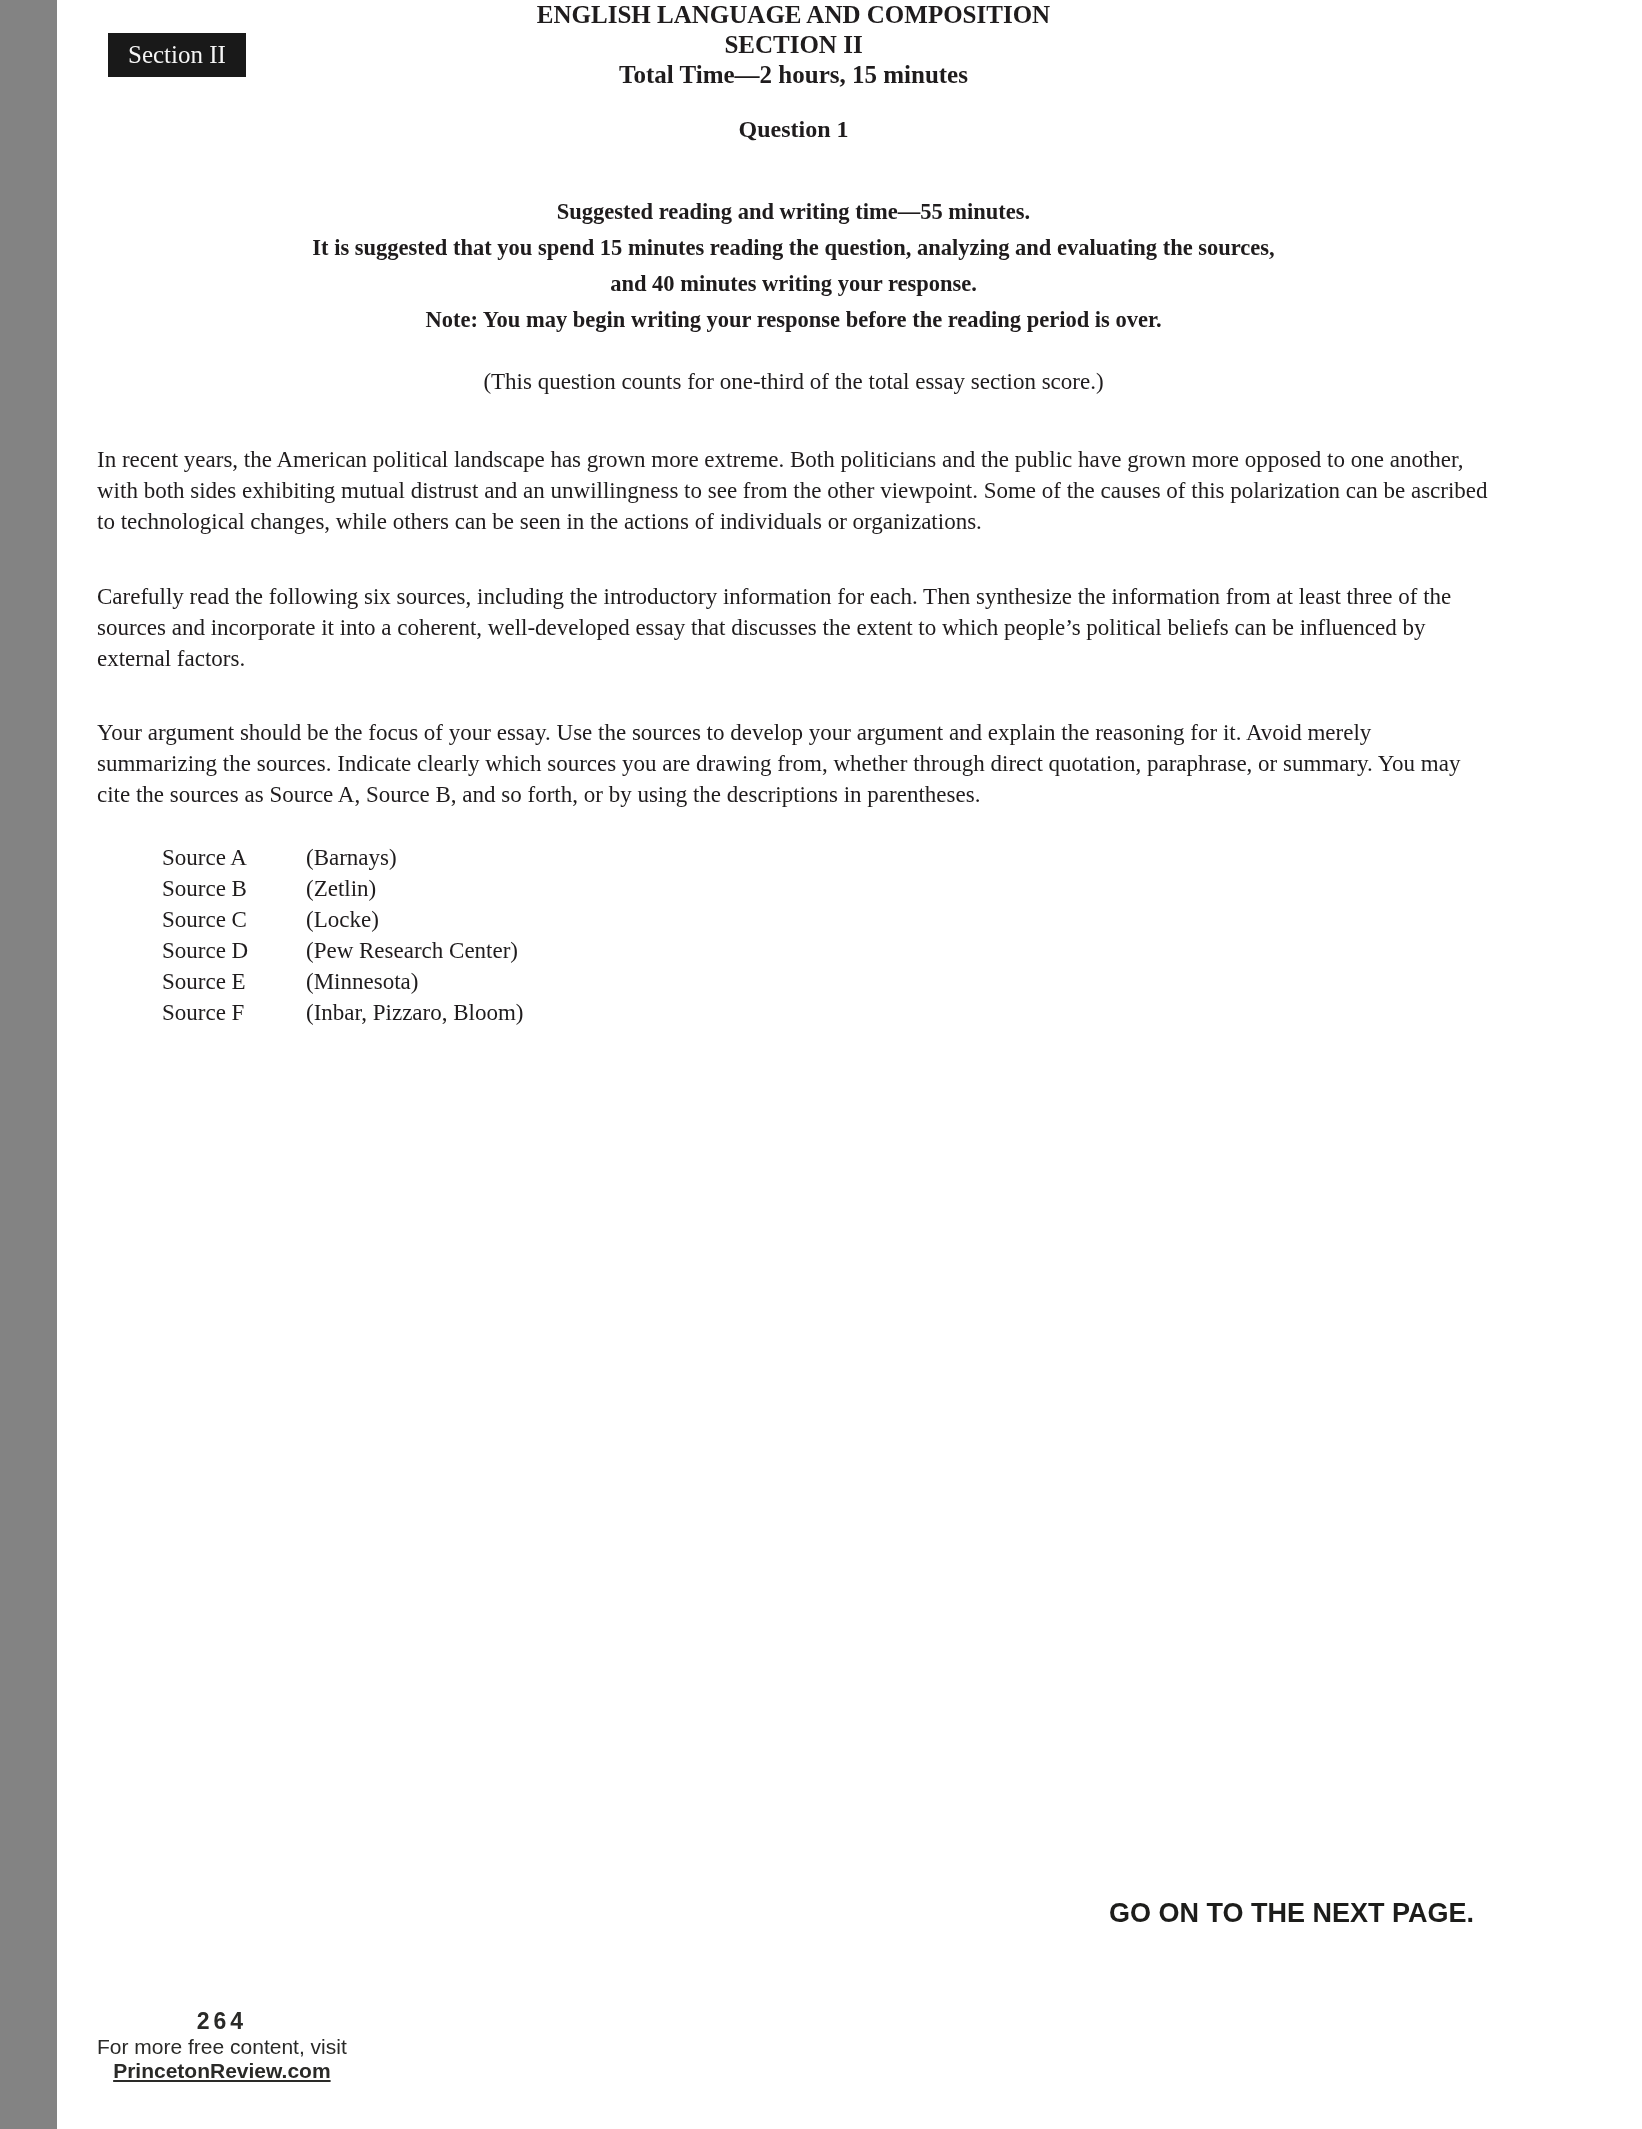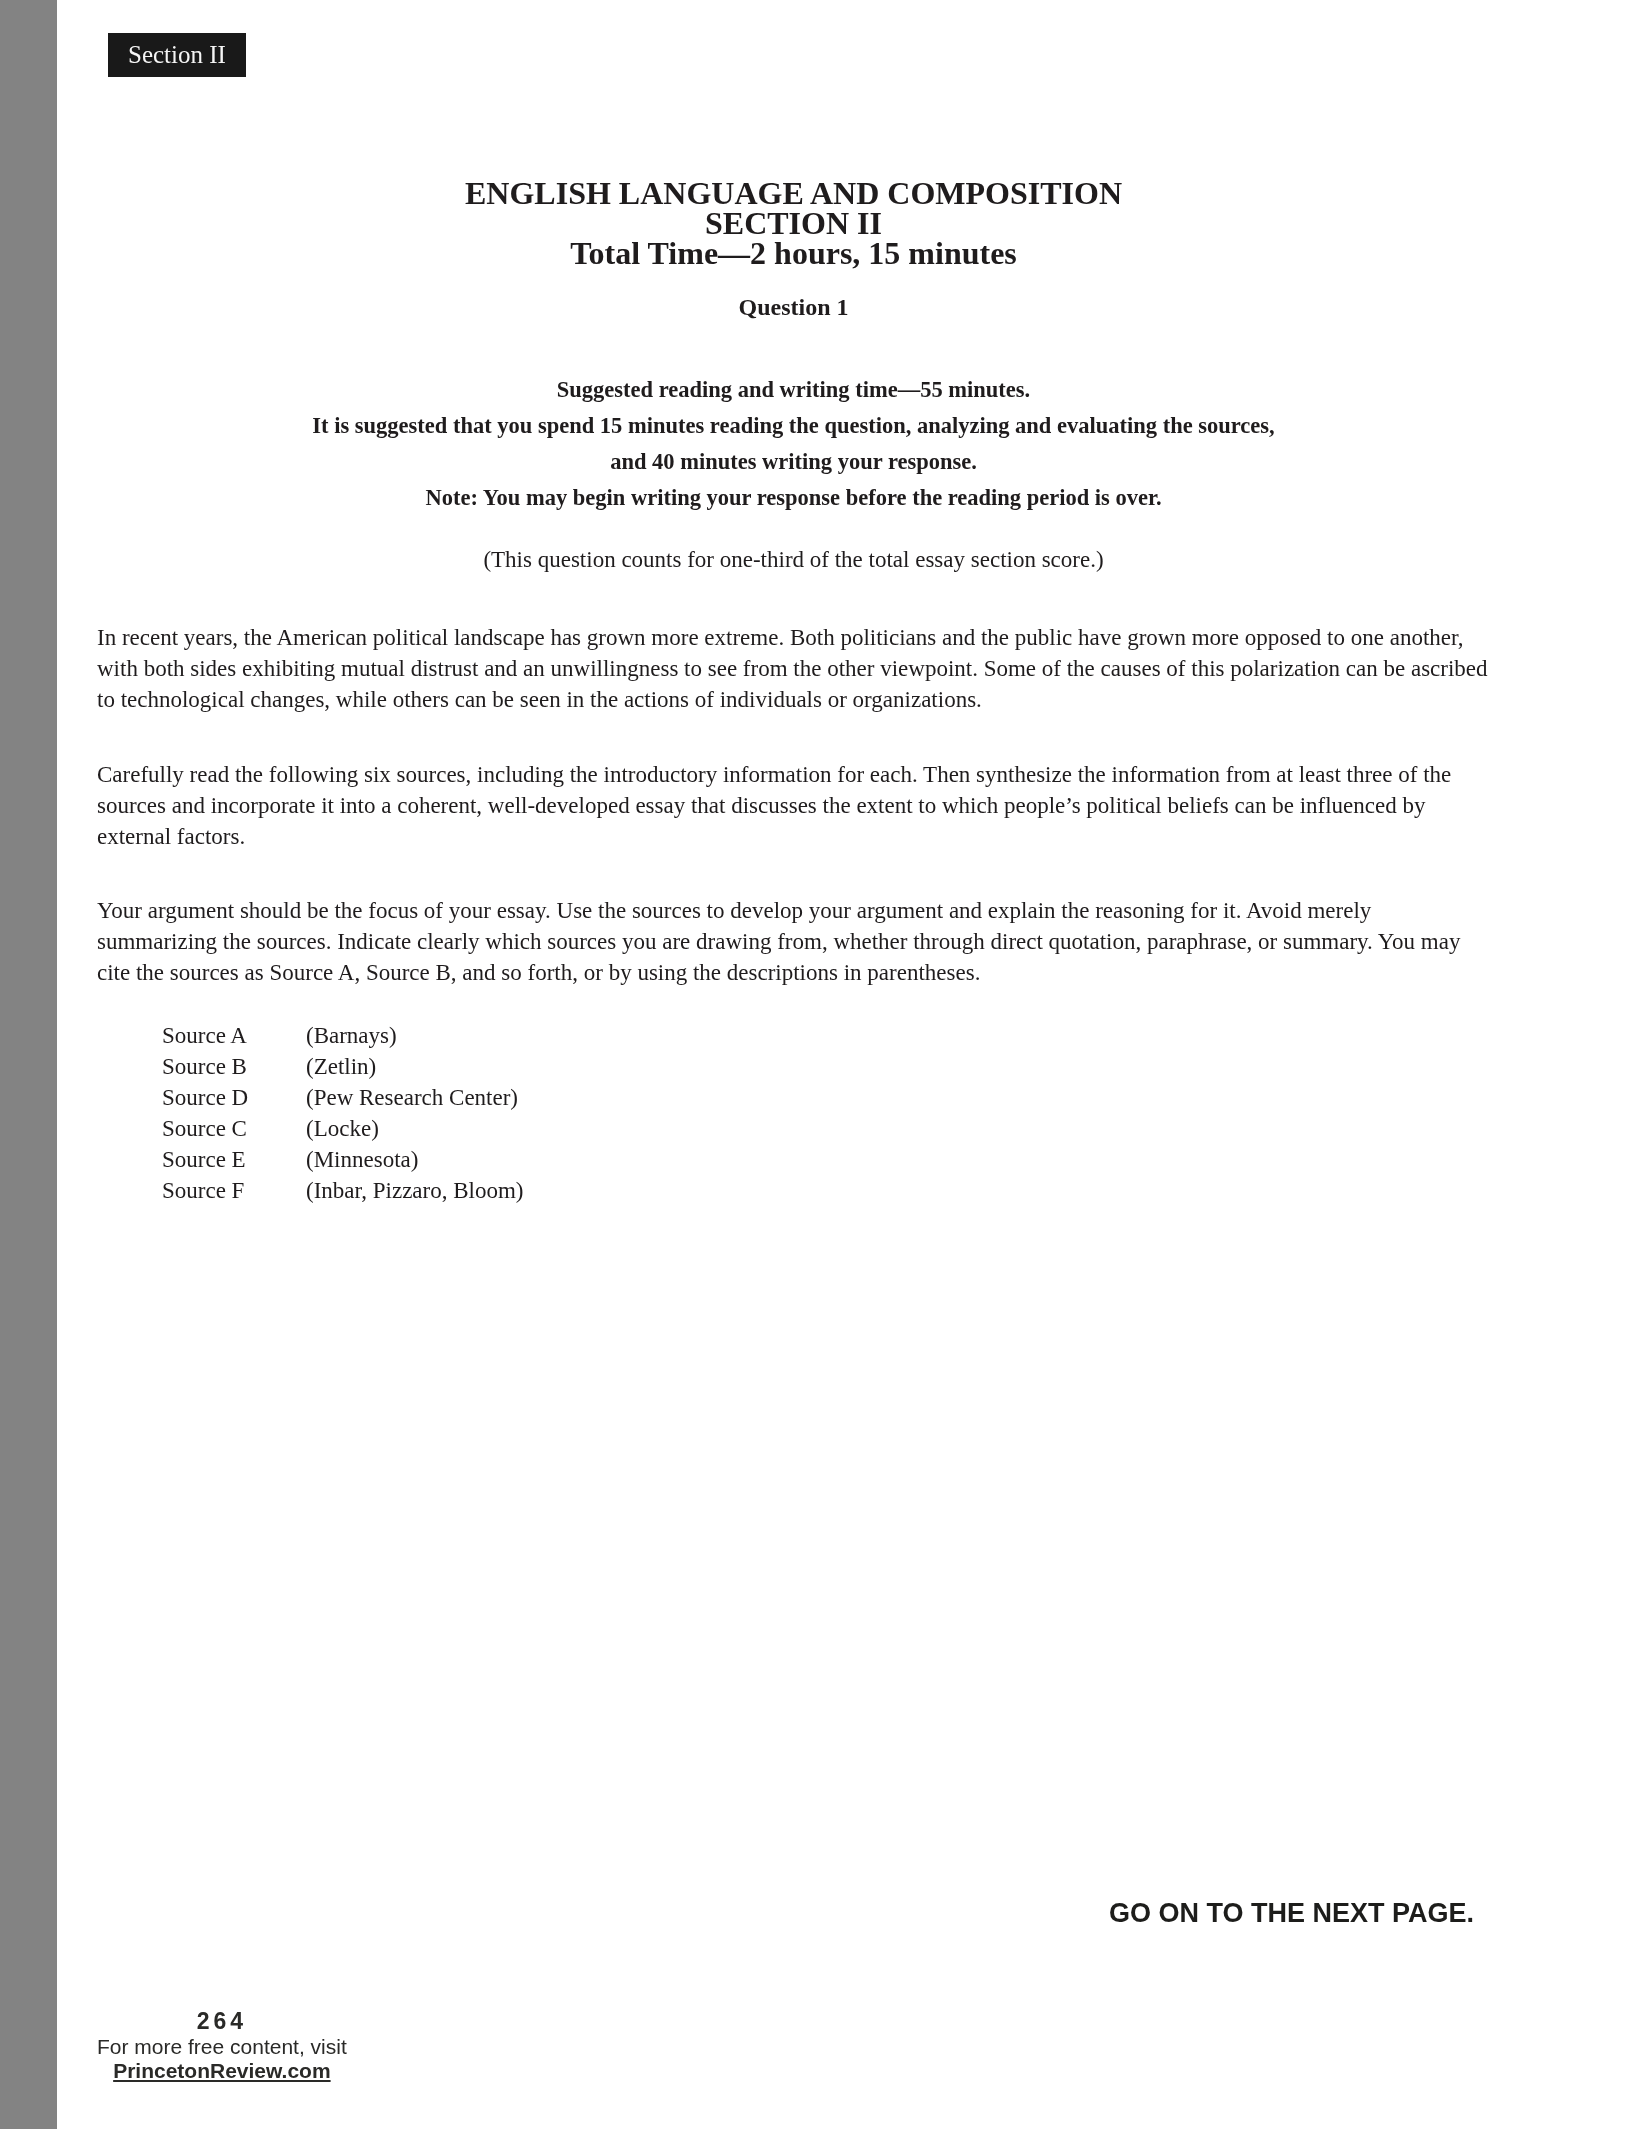--- a/index.html
+++ b/index.html
@@ -34,24 +34,23 @@
     line-height: 25px;
     padding: 9px 20px 10px 20px;
   }
   .content {
     position: absolute;
     left: 97px;
     top: 0;
     width: 1393px;
   }
   .doc-header {
-    margin-top: 178px;
-    text-align: center;
-    font-weight: bold;
-    font-size: 32px;
+    text-align: center;
+    font-weight: bold;
+    font-size: 25px;
     line-height: 30px;
   }
   .question-title {
     margin-top: 24px;
     text-align: center;
     font-weight: bold;
     font-size: 24px;
     line-height: 30px;
   }
   .instructions {
@@ -165,26 +164,26 @@
   <div class="sources">
     <div class="source-row">
       <span class="source-label">Source A</span>
       <span class="source-desc">(Barnays)</span>
     </div>
     <div class="source-row">
       <span class="source-label">Source B</span>
       <span class="source-desc">(Zetlin)</span>
     </div>
     <div class="source-row">
+      <span class="source-label">Source C</span>
+      <span class="source-desc">(Locke)</span>
+    </div>
+    <div class="source-row">
       <span class="source-label">Source D</span>
       <span class="source-desc">(Pew Research Center)</span>
-    </div>
-    <div class="source-row">
-      <span class="source-label">Source C</span>
-      <span class="source-desc">(Locke)</span>
     </div>
     <div class="source-row">
       <span class="source-label">Source E</span>
       <span class="source-desc">(Minnesota)</span>
     </div>
     <div class="source-row">
       <span class="source-label">Source F</span>
       <span class="source-desc">(Inbar, Pizzaro, Bloom)</span>
     </div>
   </div>

